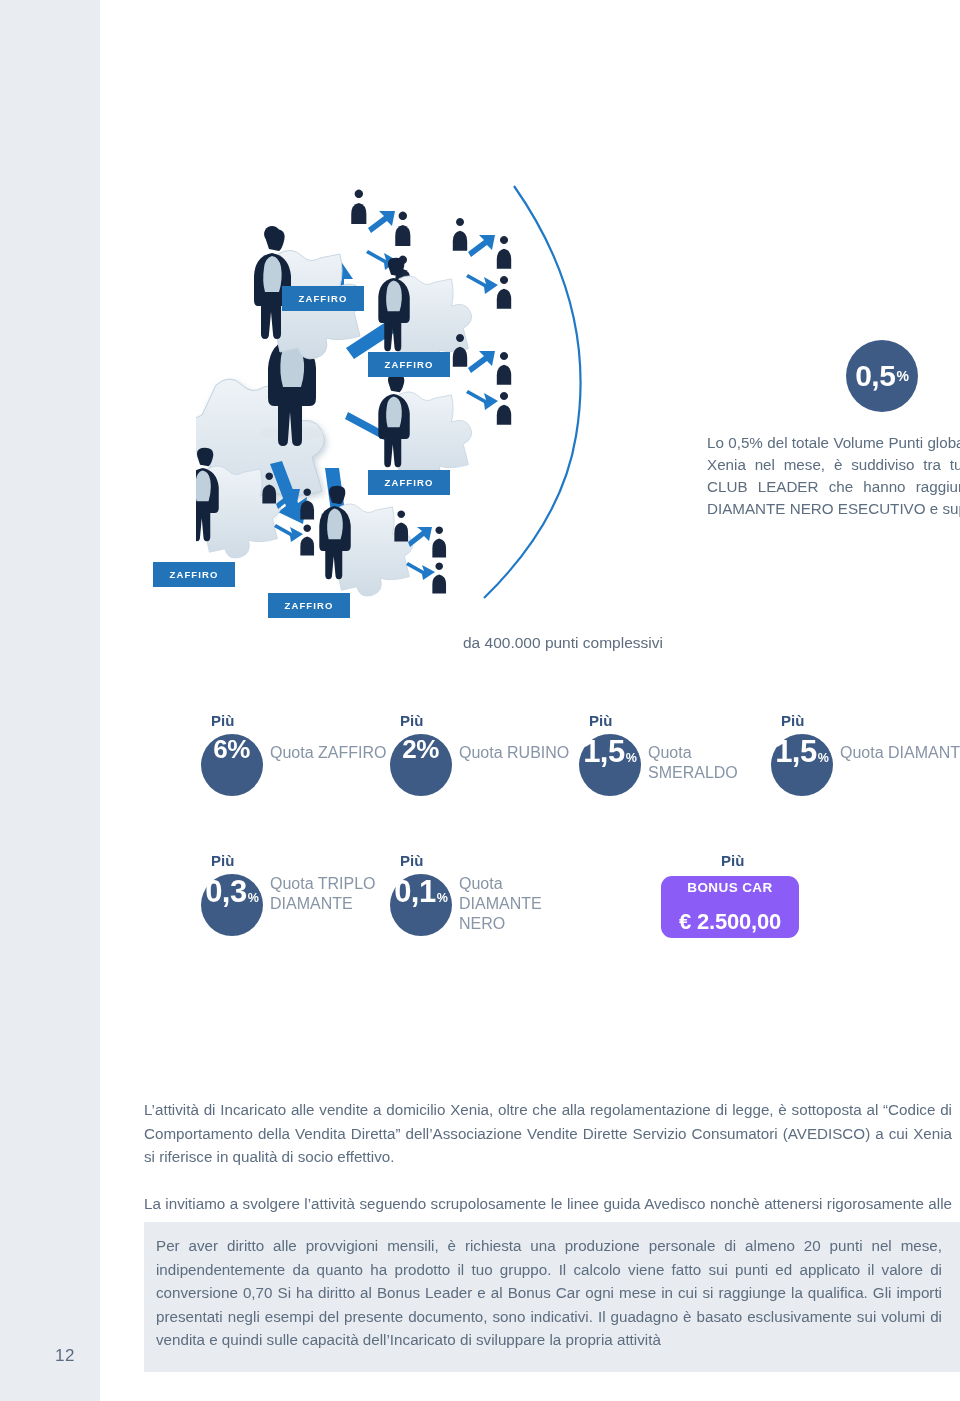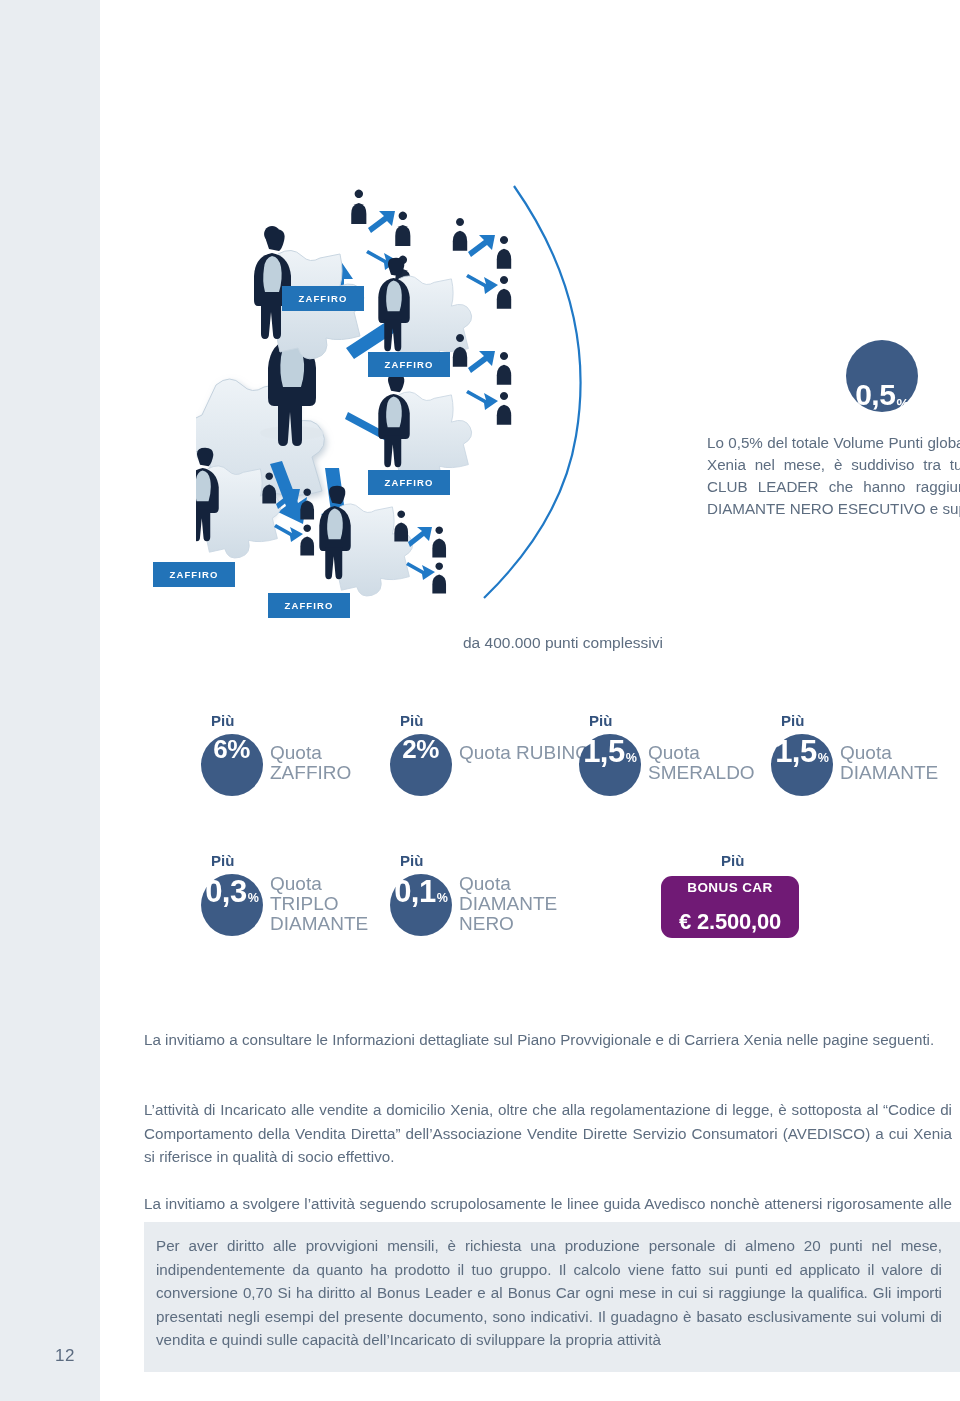--- a/index.html
+++ b/index.html
@@ -50,21 +50,21 @@
   }
   .caption-punti{
     position:absolute;left:322px;top:632px;width:220px;
     font-size:15.5px;line-height:22px;color:#5d6d80;
   }
 
   
   .circle-05{
     position:absolute;left:705px;top:340px;width:72px;height:72px;
     border-radius:50%;background:#3d5b85;
-    display:flex;align-items:flex-end;justify-content:center;
+    display:flex;align-items:center;justify-content:center;
   }
   .circle-05 .num{color:#fff;font-size:30px;font-weight:bold;letter-spacing:-.5px;}
   .circle-05 .pct{color:#fff;font-size:14px;font-weight:bold;margin-left:1px;}
   .callout-text{
     position:absolute;left:566px;top:432px;width:360px;
     font-size:15.2px;line-height:22px;color:#5d6d80;
     text-align:justify;
   }
 
   
@@ -77,32 +77,32 @@
   .quota .circ{
     position:absolute;top:22px;left:0;width:62px;height:62px;
     border-radius:50%;background:#3d5b85;
     display:flex;align-items:baseline;justify-content:center;
   }
   .quota .circ .v{color:#fff;font-weight:bold;font-size:26px;letter-spacing:-.5px;}
   .quota .circ .v.small{font-size:31px;}
   .quota .circ .s{color:#fff;font-weight:bold;font-size:12.5px;margin-left:1px;}
   .quota .lbl{
     position:absolute;top:31px;left:69px;width:135px;
-    font-size:19px;line-height:20px;color:#8795a6;
+    font-size:16px;line-height:20px;color:#8795a6;
   }
   .bonus{
     position:absolute;
   }
   .bonus .piu{
     position:absolute;top:0;left:60px;
     font-size:15px;font-weight:bold;color:#33527d;
   }
   .bonus .box{
     position:absolute;top:24px;left:0;width:138px;height:62px;
-    background:#701a75;border-radius:11px;
+    background:#8b5cf6;border-radius:11px;
     display:flex;flex-direction:column;align-items:center;justify-content:center;
   }
   .bonus .box .l1{color:#fff;font-size:13.5px;font-weight:bold;letter-spacing:.4px;}
   .bonus .box .l2{color:#fff;font-size:22px;font-weight:bold;margin-top:14px;letter-spacing:-.2px;}
 
   
   .para{
     position:absolute;left:3px;width:808px;
     font-size:15.2px;line-height:23.5px;color:#5d6d80;
     text-align:justify;
@@ -376,21 +376,20 @@
       </div>
       <div class="bonus" style="left:460px;top:0;">
         <div class="piu">Più</div>
         <div class="box">
           <div class="l1">BONUS CAR</div>
           <div class="l2">€ 2.500,00</div>
         </div>
       </div>
     </div>
 
-    <div class="para" style="top:1028px;">La invitiamo a consultare le Informazioni dettagliate sul Piano Provvigionale e di Carriera Xenia nelle pagine seguenti.</div>
     <div class="para" style="top:1098px;">L’attività di Incaricato alle vendite a domicilio Xenia, oltre che alla regolamentazione di legge, è sottoposta al “Codice di Comportamento della Vendita Diretta” dell’Associazione Vendite Dirette Servizio Consumatori (AVEDISCO) a cui Xenia si riferisce in qualità di socio effettivo.</div>
     <div class="para" style="top:1192px;">La invitiamo a svolgere l’attività seguendo scrupolosamente le linee guida Avedisco nonchè attenersi rigorosamente alle Regole di Condotta Xenia, parte integrante dell’accordo di collaborazione.</div>
 
     <div class="note-box">
       <div class="inner">Per aver diritto alle provvigioni mensili, è richiesta una produzione personale di almeno 20 punti nel mese, indipendentemente da quanto ha prodotto il tuo gruppo. Il calcolo viene fatto sui punti ed applicato il valore di conversione 0,70 Si ha diritto al Bonus Leader e al Bonus Car ogni mese in cui si raggiunge la qualifica. Gli importi presentati negli esempi del presente documento, sono indicativi. Il guadagno è basato esclusivamente sui volumi di vendita e quindi sulle capacità dell’Incaricato di sviluppare la propria attività</div>
     </div>
 
   </div>
 </div>
 

